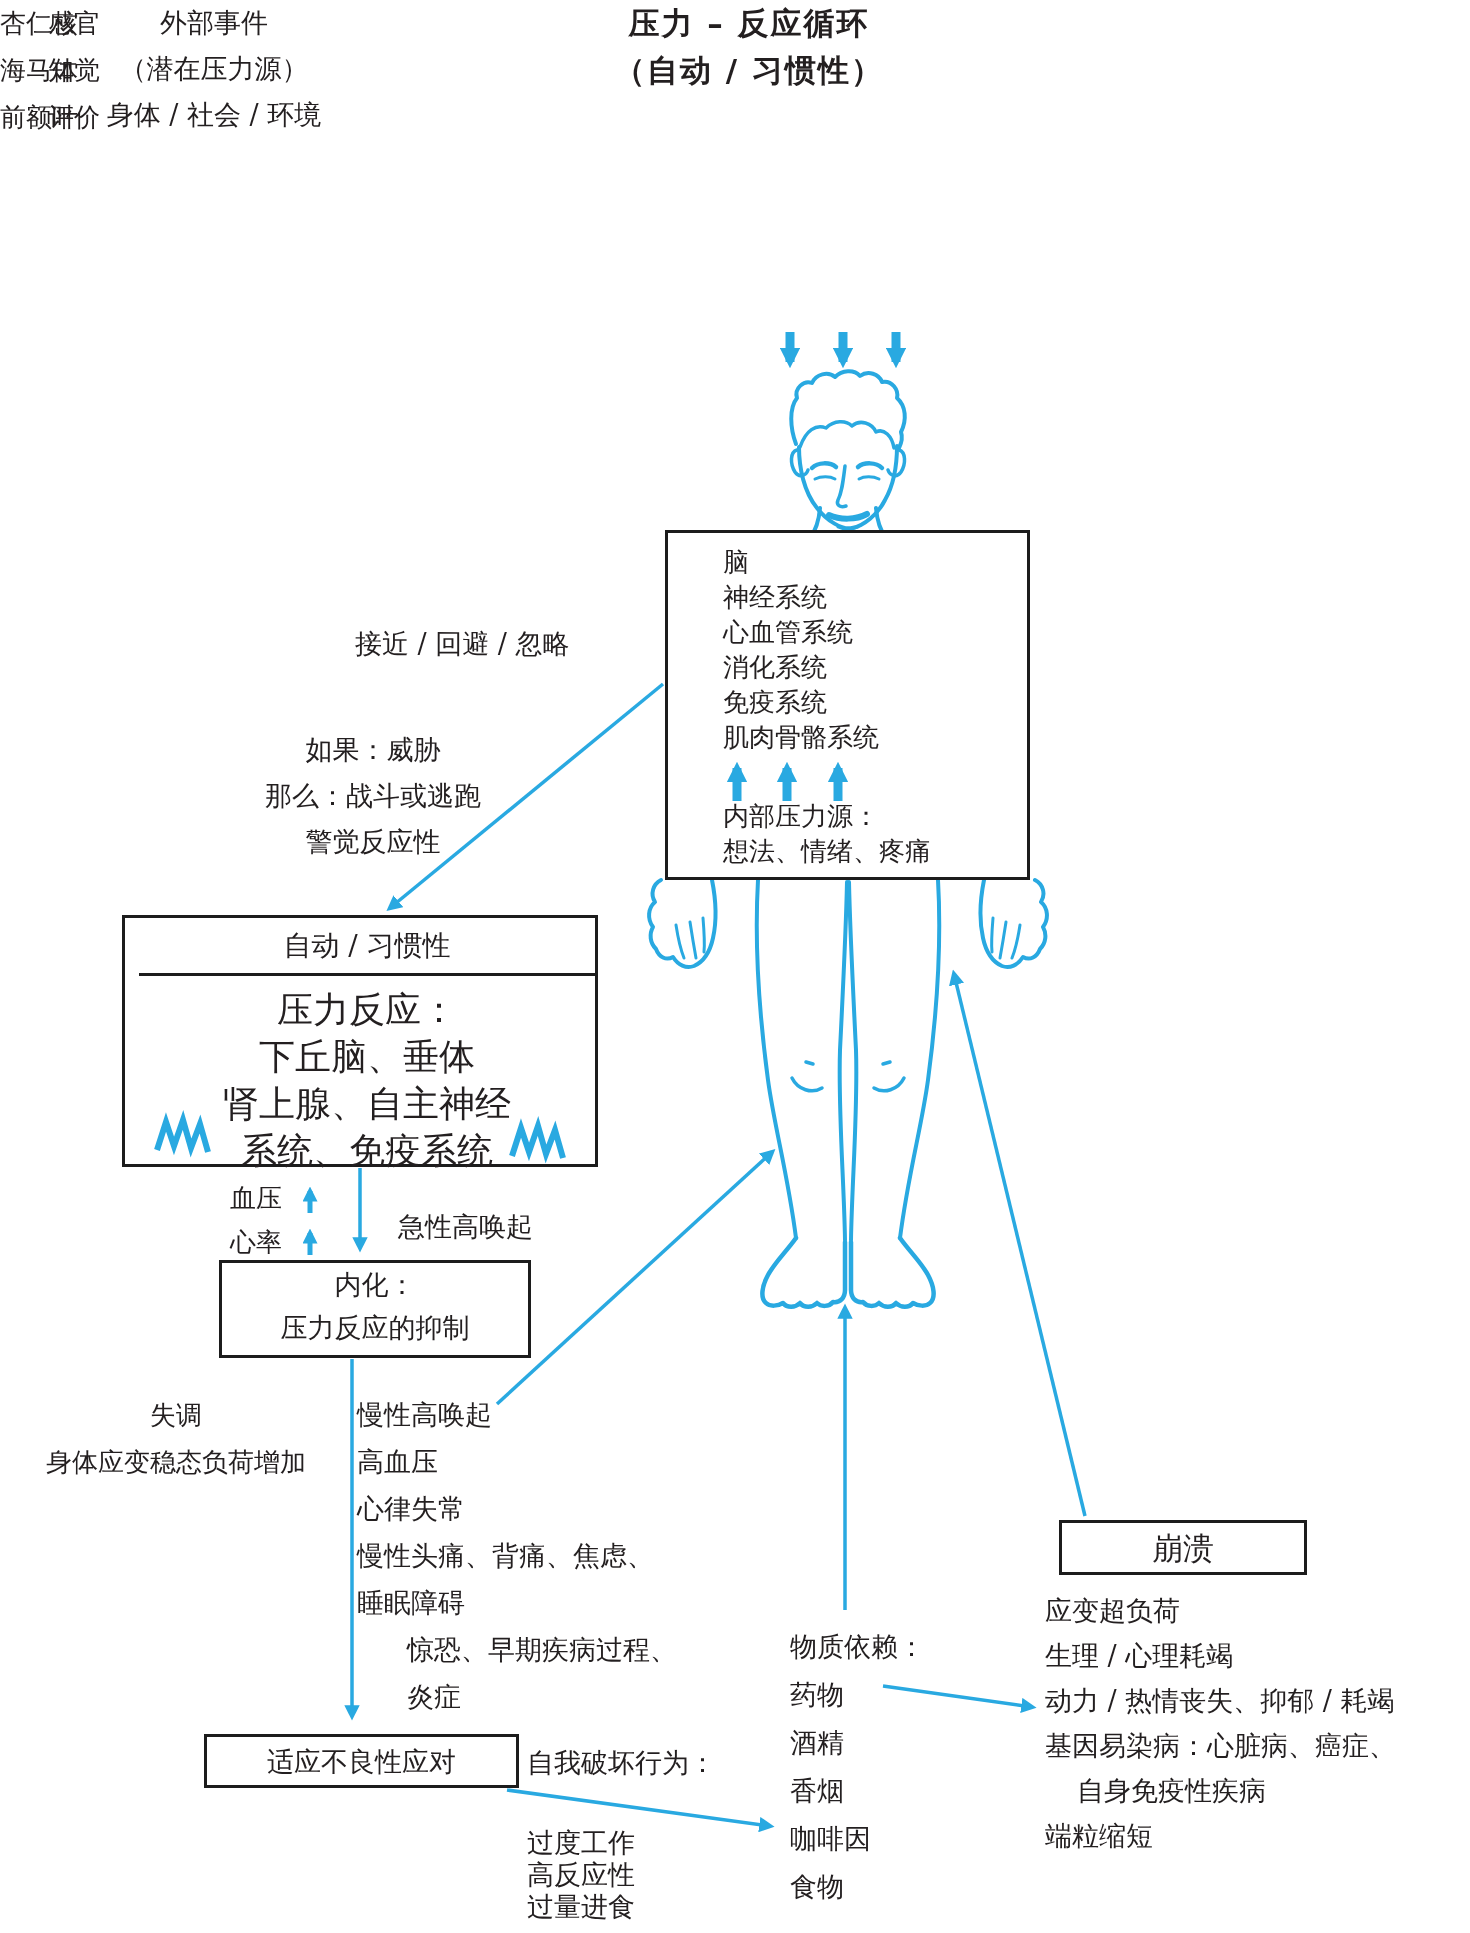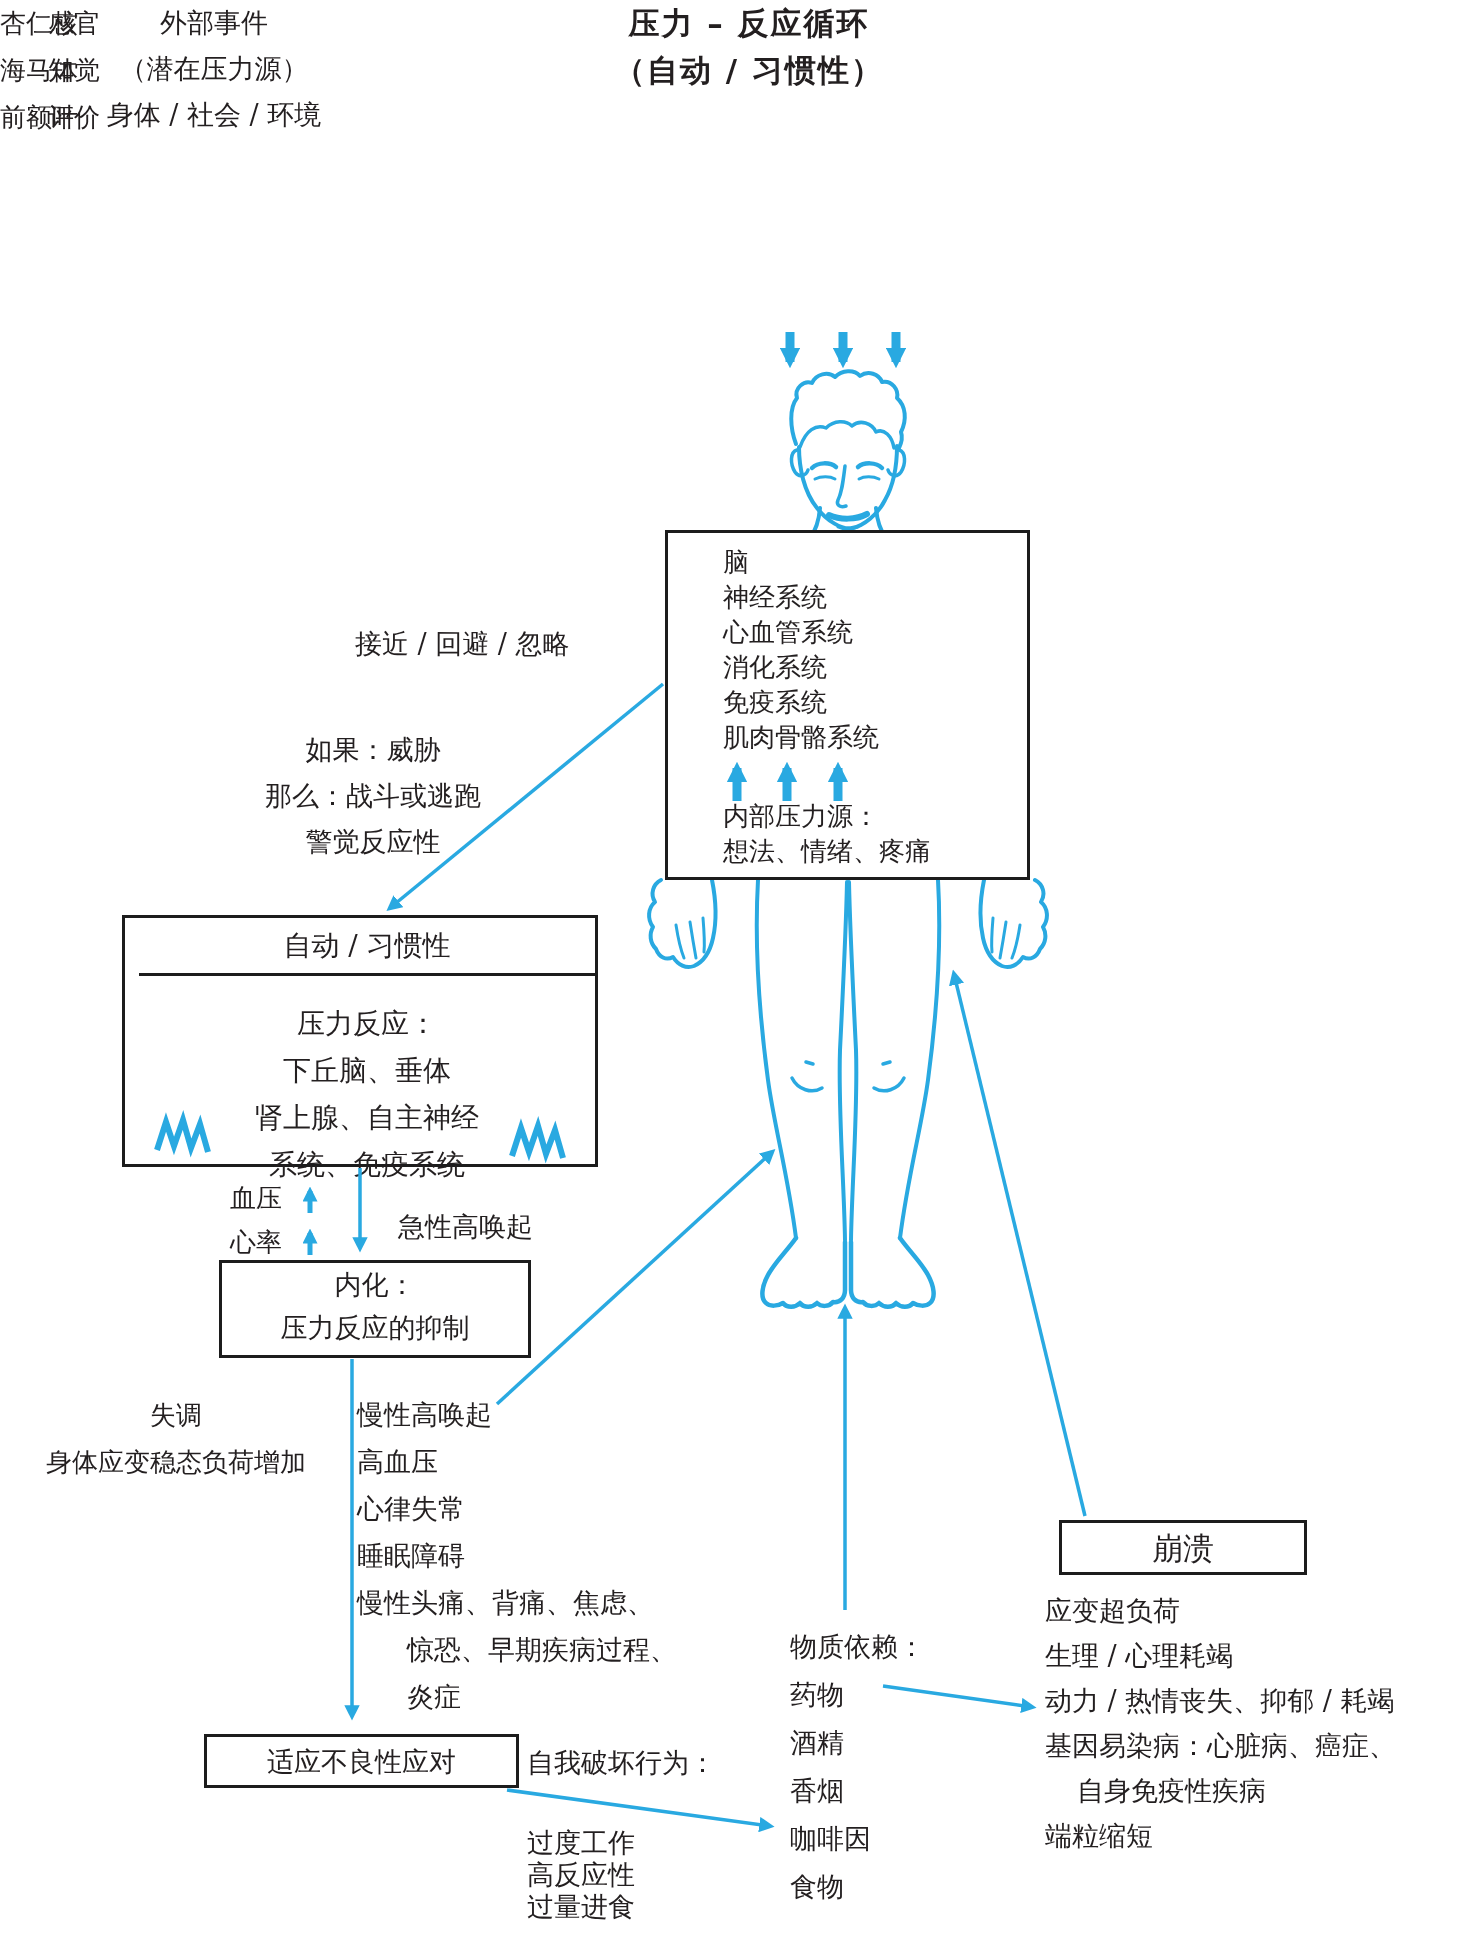--- a/index.html
+++ b/index.html
@@ -119,21 +119,21 @@
   <div class="abs" style="left:355px;top:626px;font-size:27px;z-index:1">接近 / 回避 / 忽略</div>
 
   <div class="abs ctr t27" style="left:230px;top:727px;width:258px;z-index:1">
     <div>如果：威胁</div>
     <div>那么：战斗或逃跑</div>
     <div>警觉反应性</div>
   </div>
 
   <div class="box" style="left:122px;top:915px;width:476px;height:252px;z-index:1">
     <div class="ctr" style="height:55px;line-height:55px;font-size:28px;border-bottom:3px solid #1c1c1c">自动 / 习惯性</div>
-    <div class="ctr" style="padding-top:24px;font-size:28px;line-height:47px">
+    <div class="ctr" style="padding-top:10px;font-size:36px;line-height:47px">
       <div>压力反应：</div>
       <div>下丘脑、垂体</div>
       <div>肾上腺、自主神经</div>
       <div>系统、免疫系统</div>
     </div>
   </div>
 
   <div class="abs" style="left:230px;top:1181px;font-size:26px;z-index:1">血压</div>
   <div class="abs" style="left:230px;top:1225px;font-size:26px;z-index:1">心率</div>
   <div class="abs" style="left:398px;top:1209px;font-size:27px;z-index:1">急性高唤起</div>
@@ -145,22 +145,22 @@
 
   <div class="abs rgt t26" style="left:40px;top:1392px;width:272px;z-index:1">
     <div>失调</div>
     <div>身体应变稳态负荷增加</div>
   </div>
 
   <div class="abs t27" style="left:357px;top:1391px;z-index:1;line-height:47px">
     <div>慢性高唤起</div>
     <div>高血压</div>
     <div>心律失常</div>
+    <div>慢性头痛、背痛、焦虑、</div>
     <div>睡眠障碍</div>
-    <div>慢性头痛、背痛、焦虑、</div>
     <div class="indent50">惊恐、早期疾病过程、</div>
     <div class="indent50">炎症</div>
   </div>
 
   <div class="box ctr" style="left:190px;top:1734px;width:315px;height:54px;line-height:50px;font-size:27px;z-index:1">适应不良性应对</div>
 
   <div class="abs" style="left:527px;top:1745px;font-size:27px;z-index:1">自我破坏行为：</div>
   <div class="abs" style="left:527px;top:1827px;font-size:27px;line-height:32px;z-index:1">
     <div>过度工作</div>
     <div>高反应性</div>

